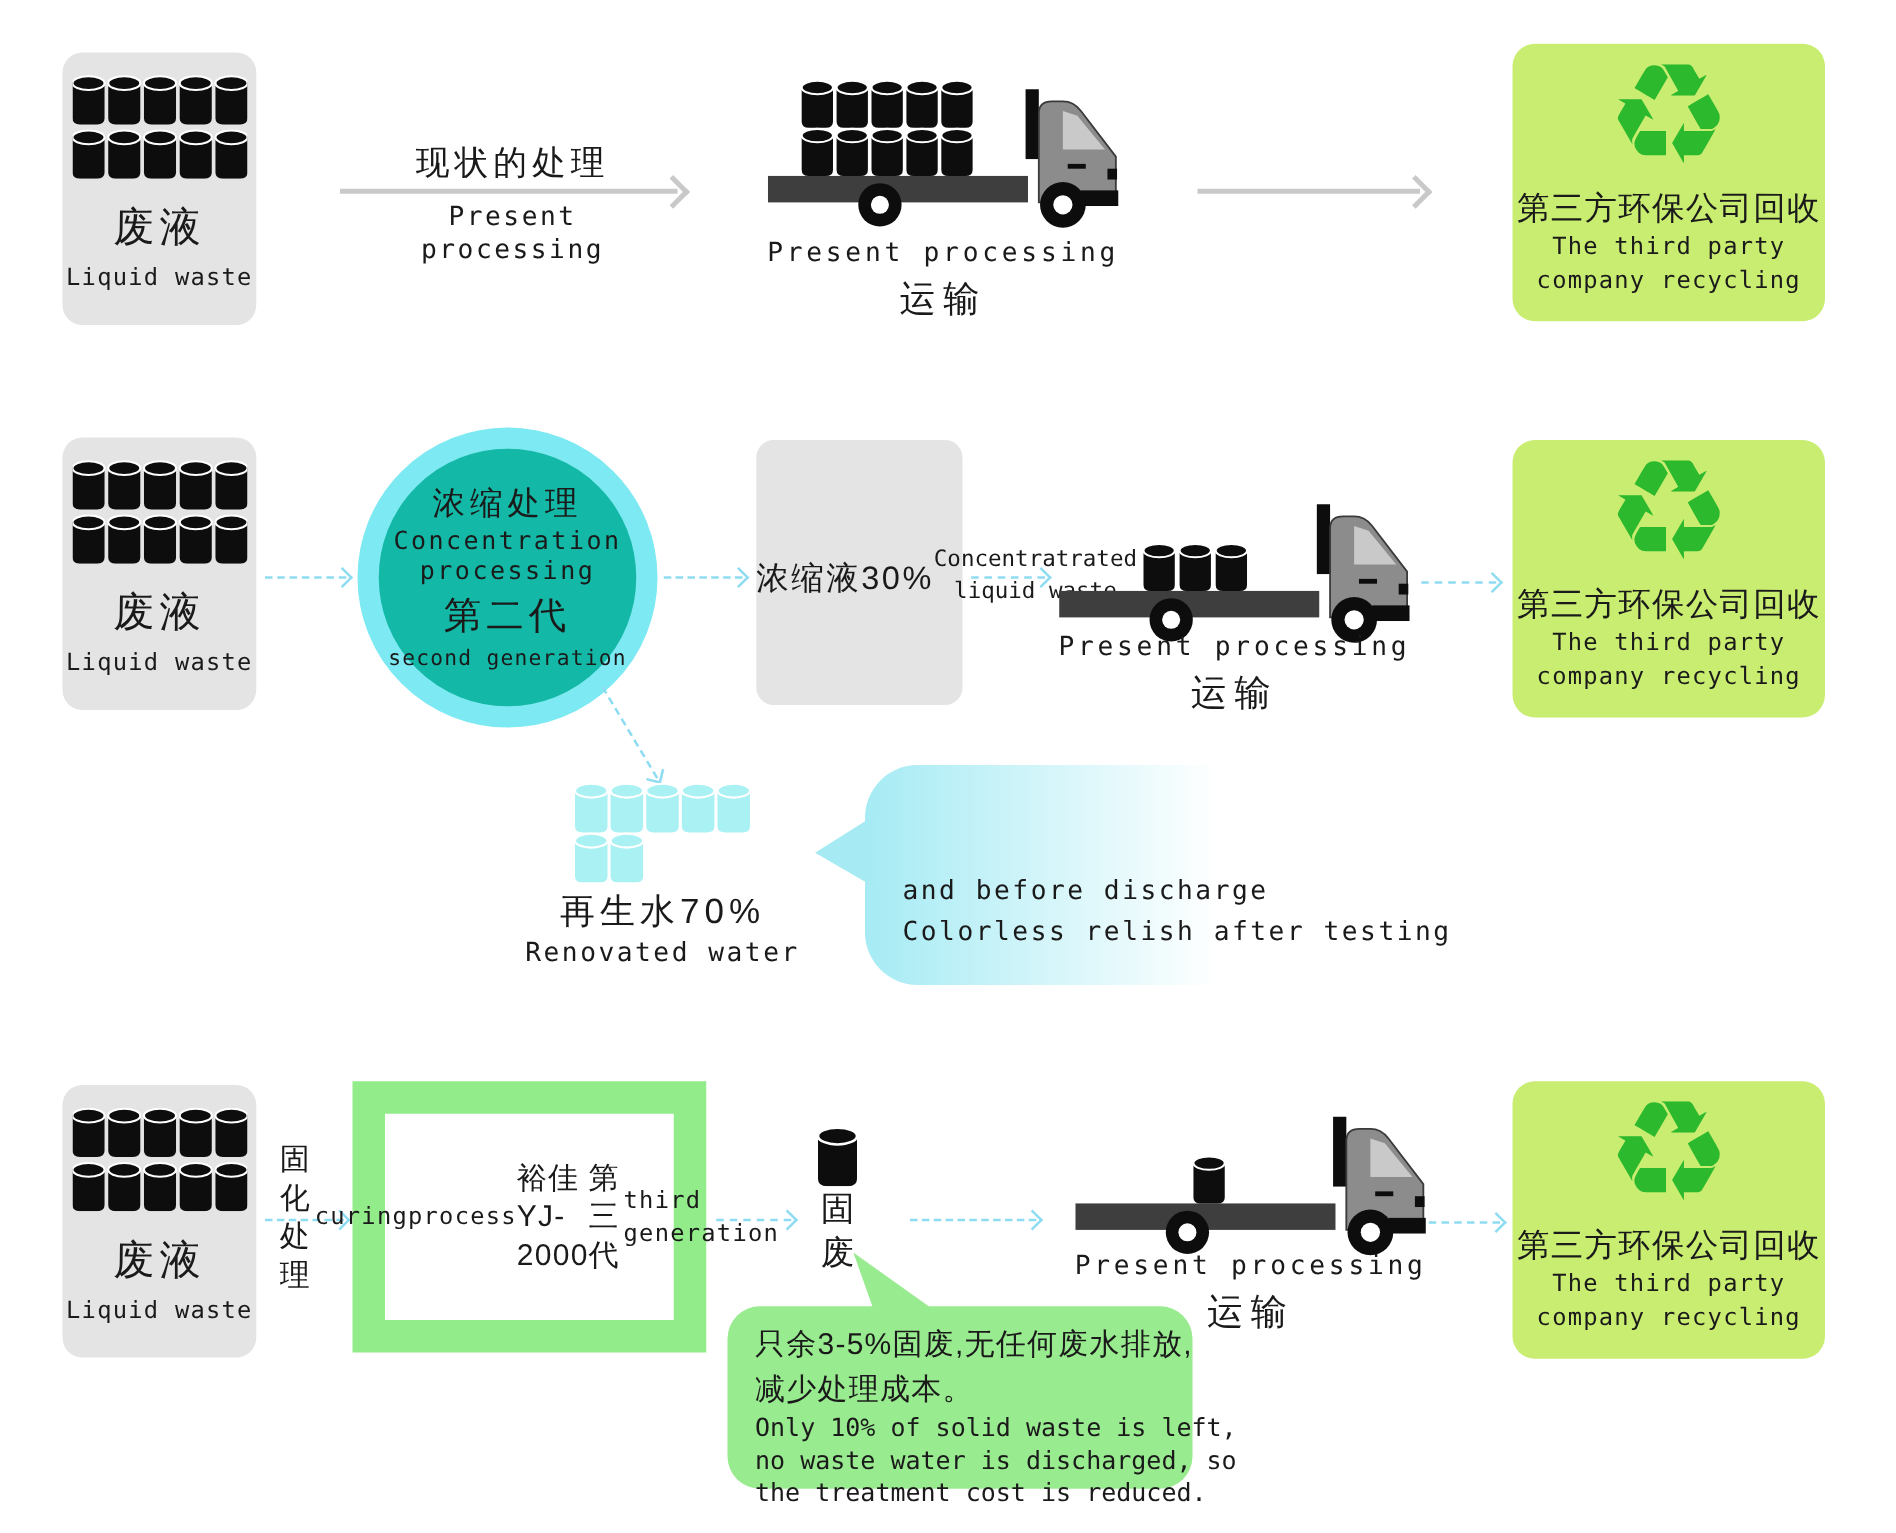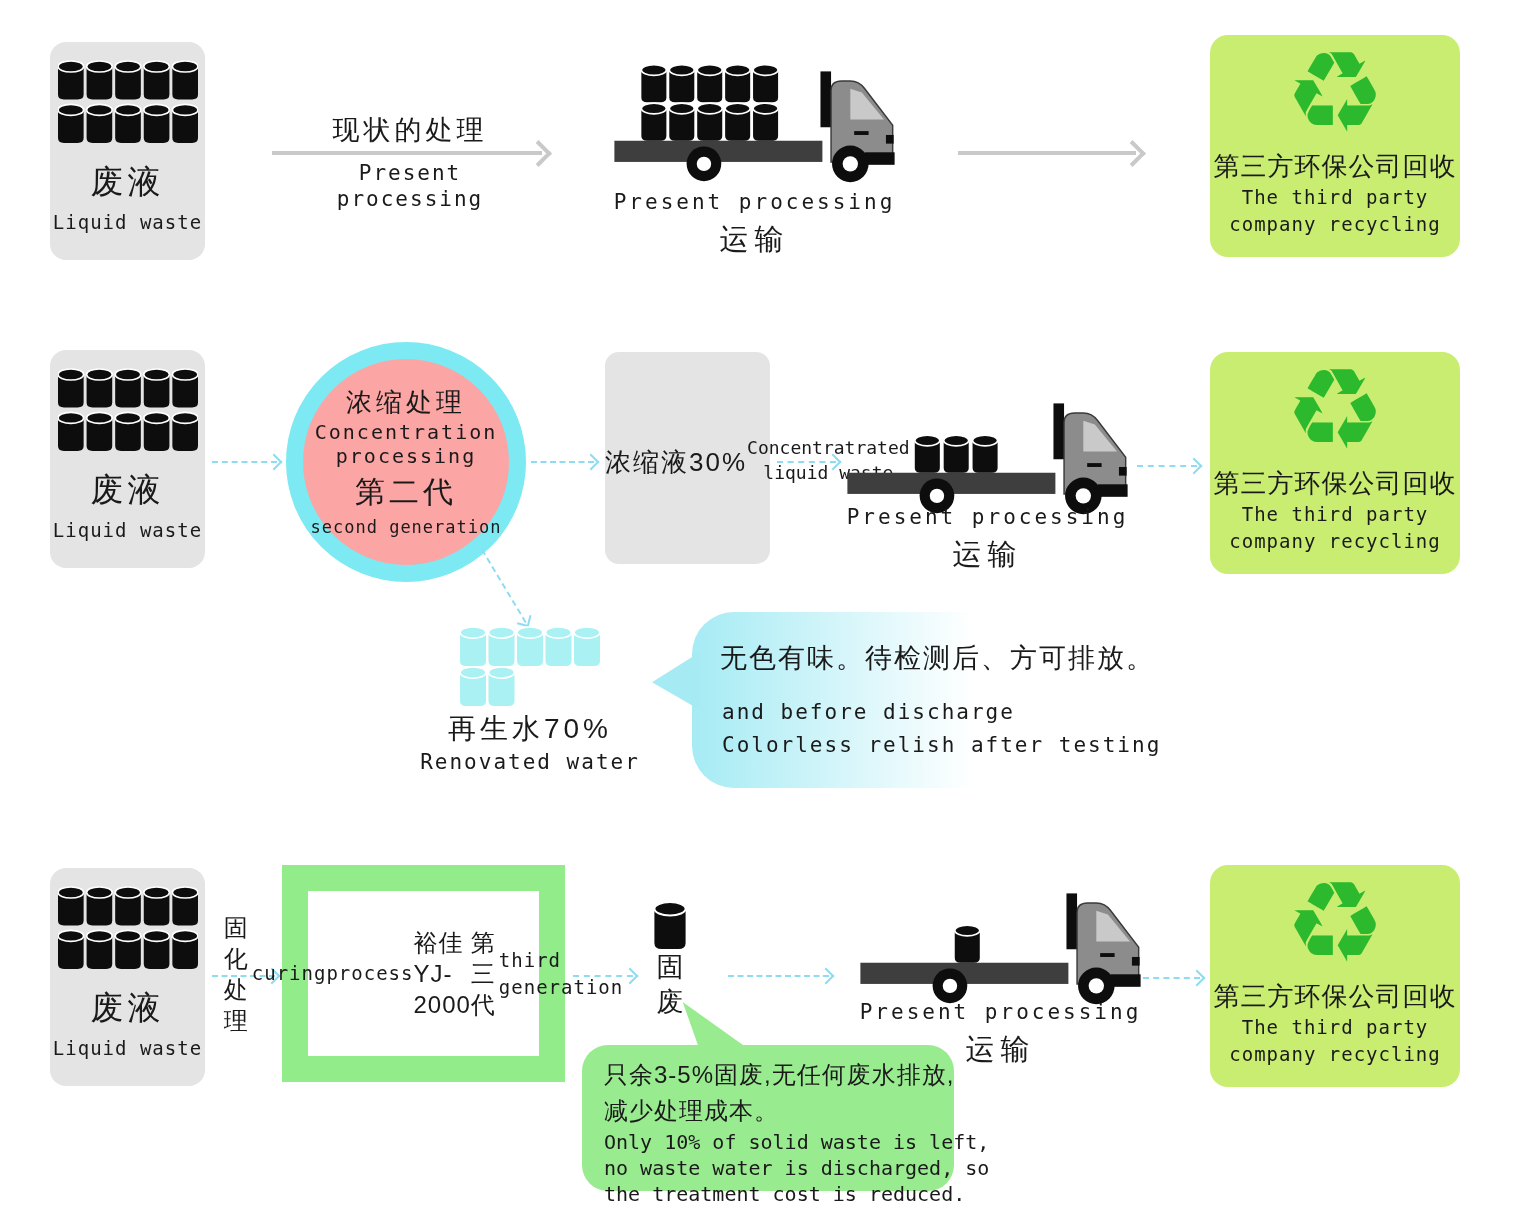--- a/index.html
+++ b/index.html
@@ -29,21 +29,21 @@
   .garrow .head{width:15px;height:15px;border-top:4px solid #c9c9c9;border-right:4px solid #c9c9c9;
                 transform:rotate(45deg);margin-left:-13px;}
 
   
   .darrow{position:absolute;display:flex;align-items:center;height:14px;}
   .darrow .line{flex:1;border-top:2px dashed #8edcf2;}
   .darrow .head{width:10px;height:10px;border-top:2.5px solid #8edcf2;border-right:2.5px solid #8edcf2;
                 transform:rotate(45deg);margin-left:-9px;}
 
   
-  .circle{width:206px;height:206px;border:17px solid #7de9f2;border-radius:50%;background:#fca5a5;
+  .circle{width:206px;height:206px;border:17px solid #7de9f2;border-radius:50%;background:#14b8a6;
           display:flex;flex-direction:column;align-items:center;justify-content:center;}
   .circle .zh1{font-size:26px;}
   .circle .en{font-size:20px;letter-spacing:2px;line-height:24px;}
   .circle .zh2{font-size:30px;margin:4px 0 2px;}
   .circle .en2{font-size:17px;letter-spacing:1px;}
 
   
   .concbox{background:#e4e4e4;border-radius:14px;width:165px;height:212px;
            display:flex;flex-direction:row;align-items:center;}
   .concbox .zh{font-size:26px;letter-spacing:2px;margin-top:8px;white-space:nowrap;}
@@ -235,21 +235,20 @@
       <use href="#cbl" x="85.5" y="0"></use>
       <use href="#cbl" x="114" y="0"></use>
     <use href="#cbl" x="0" y="40"></use>
       <use href="#cbl" x="28.5" y="40"></use>
   </svg>
   <div class="abs zh ctr" style="left:420px;top:710px;width:220px;font-size:28px;">再生水70%</div>
   <div class="abs en ctr" style="left:400px;top:750px;width:260px;font-size:21px;">Renovated water</div>
 
   <div class="abs bubble-cyan" style="left:692px;top:612px;width:320px;height:176px;"></div>
   <div class="tail" style="left:652px;top:652px;width:48px;height:58px;background:#a6ebf4;clip-path:polygon(0 52%,100% 0,100% 100%);"></div>
-  <div class="abs zh" style="left:720px;top:640px;width:480px;font-size:27px;letter-spacing:2px;white-space:nowrap;">无色有味。待检测后、方可排放。</div>
   <div class="abs en" style="left:722px;top:696px;width:460px;font-size:21px;line-height:33px;">
     <div>and before discharge</div>
       <div>Colorless relish after testing</div>
   </div>
 
   <div class="abs graybox" style="left:50px;top:868px;">
     <svg class="abs" style="left:8px;top:18px;" width="140" height="83" viewBox="0 0 142 84">
       <use href="#bbl" x="0" y="0"></use>
         <use href="#bbl" x="29" y="0"></use>
         <use href="#bbl" x="58" y="0"></use>

